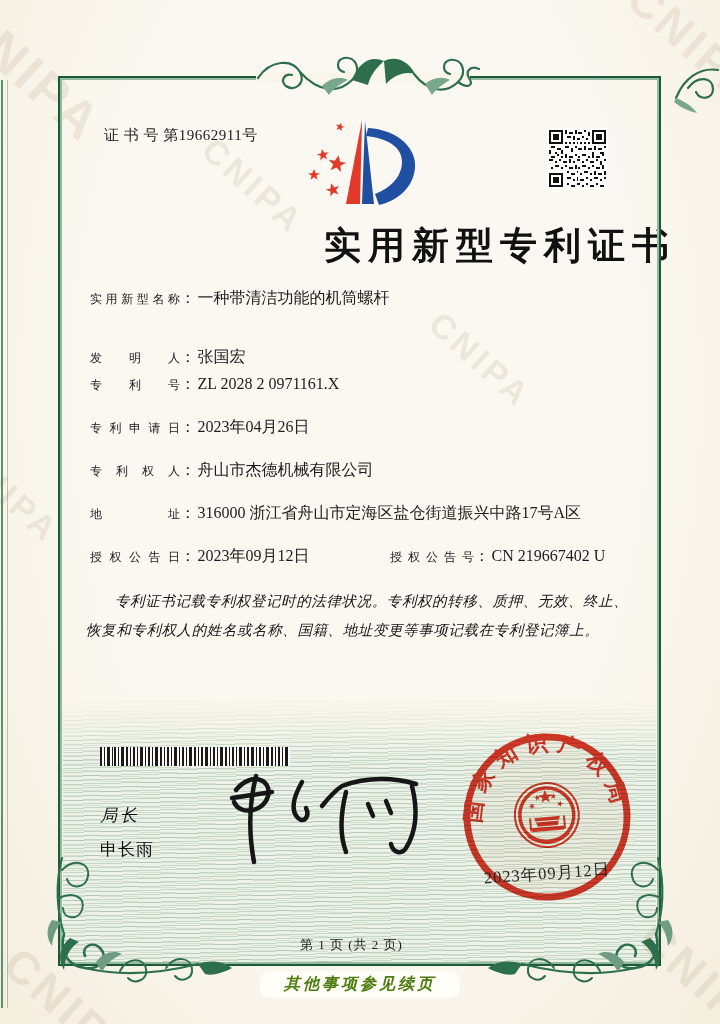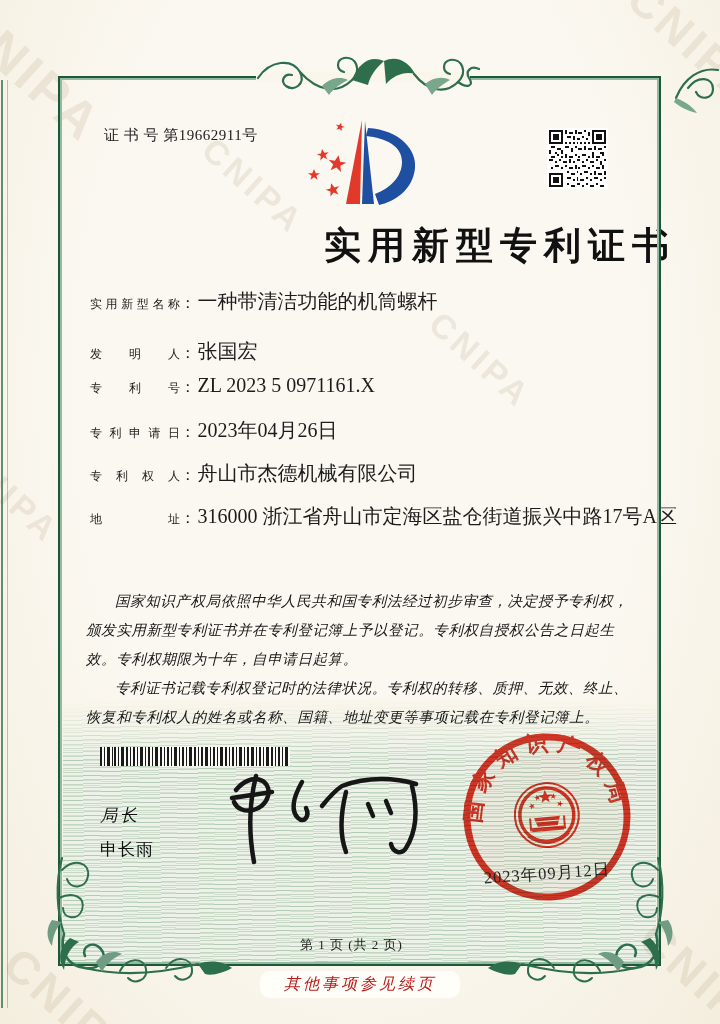--- a/index.html
+++ b/index.html
@@ -36,21 +36,21 @@
   .logo{position:absolute;left:296px;top:114px;z-index:2;}
   .qr{position:absolute;left:547px;top:128px;width:57px;height:57px;z-index:2;background:#fff;padding:2px;}
   .title{position:absolute;left:58px;top:221px;width:601px;z-index:2;text-align:right;
          font-size:37px;font-weight:bold;color:#111;letter-spacing:7px;padding-left:17px;}
 
   
   .frow{position:absolute;left:90px;width:562px;z-index:2;font-size:16px;color:#1c1c1c;white-space:nowrap;}
   .lbl{display:inline-block;width:90px;text-align:justify;text-align-last:justify;
        font-size:12px;vertical-align:baseline;}
   .cl{display:inline-block;margin-right:2px;font-size:15.5px;}
-  .val{font-size:20px;}
+  .val{font-size:16px;}
   .pair2{position:absolute;left:300px;top:0;}
   .pair2 .lbl{width:84px;}
 
   
   .paras{position:absolute;left:86px;top:587px;width:552px;z-index:2;color:#161616;
          font-size:14.5px;line-height:29px;letter-spacing:.6px;font-style:italic;}
   .paras p{margin:0;text-indent:2em;}
 
   
   .barcode{position:absolute;left:100px;top:747px;z-index:2;}
@@ -61,21 +61,21 @@
   .signature{position:absolute;left:210px;top:756px;z-index:3;}
 
   
   .seal{position:absolute;left:457px;top:727px;z-index:6;mix-blend-mode:multiply;opacity:.95;}
 
   
   .page-info{position:absolute;left:58px;top:936px;width:587px;z-index:2;text-align:center;
              font-size:13px;color:#222;letter-spacing:1px;}
   .cont-note{position:absolute;left:50%;top:971px;transform:translateX(-50%);z-index:6;
              background:#fffef8;border-radius:10px;padding:3px 24px;
-             font-size:16px;font-style:italic;color:#b91c1c;letter-spacing:3px;white-space:nowrap;}
+             font-size:16px;font-style:italic;color:#4d7c0f;letter-spacing:3px;white-space:nowrap;font-weight:bold;}
 
   .ornaments{position:absolute;left:0;top:0;z-index:7;pointer-events:none;}
 </style>
 </head>
 <body>
 
 <div class="page">
 
   <span class="wm" style="left:28px;top:72px;font-size:52px;">CNIPA</span>
   <span class="wm" style="left:694px;top:44px;font-size:46px;">CNIPA</span>
@@ -145,38 +145,43 @@
                M9,27h1v1h-1z M11,28h2v1h-2z M14,27h2v1h-2z M17,28h1v1h-1z M19,27h1v1h-1z
                M21,28h2v1h-2z M24,27h1v1h-1z M26,28h2v1h-2z"></path>
     </g>
   </svg>
 
   <div class="title">实用新型专利证书</div>
 
   <div class="frow" style="top:288px">
     <span class="lbl">实用新型名称</span><span class="cl">：</span><span class="val">一种带清洁功能的机筒螺杆</span>
   </div>
-  <div class="frow" style="top:338px">
+  <div class="frow" style="top:347px">
     <span class="lbl">发明人</span><span class="cl">：</span><span class="val">张国宏</span>
   </div>
   <div class="frow" style="top:374px">
-    <span class="lbl">专利号</span><span class="cl">：</span><span class="val">ZL 2023 5 0971161.X</span>
+    <span class="lbl">专利号</span><span class="cl">：</span><span class="val">ZL 2028 2 0971161.X</span>
   </div>
   <div class="frow" style="top:417px">
     <span class="lbl">专利申请日</span><span class="cl">：</span><span class="val">2023年04月26日</span>
   </div>
   <div class="frow" style="top:460px">
     <span class="lbl">专利权人</span><span class="cl">：</span><span class="val">舟山市杰德机械有限公司</span>
   </div>
   <div class="frow" style="top:503px">
     <span class="lbl">地址</span><span class="cl">：</span><span class="val">316000 浙江省舟山市定海区盐仓街道振兴中路17号A区</span>
   </div>
+  <div class="frow" style="top:546px">
+    <span class="lbl">授权公告日</span><span class="cl">：</span><span class="val">2023年09月12日</span>
+    <span class="pair2">
+      <span class="lbl">授权公告号</span><span class="cl">：</span><span class="val">CN 219667402 U</span>
+    </span>
+  </div>
 
   <div class="paras">
-    <p>国家知识产权局依照中华人民共和国专利法经过初步审查，决定授予专利权，颁发实用新型专利证书并在专利登记簿上予以登记。专利权自授权公告之日起生效。专利权期限为十年，自申请日起算。</p>
     <p>专利证书记载专利权登记时的法律状况。专利权的转移、质押、无效、终止、恢复和专利权人的姓名或名称、国籍、地址变更等事项记载在专利登记簿上。</p>
   </div>
 
   <svg class="barcode" width="190" height="19" viewBox="0 0 190 19">
     <rect width="190" height="19" fill="#fbfaf6"></rect>
     <path fill="#1a1a1a" d="M0,0h2v19h-2z M4,0h1v19h-1z M7,0h3v19h-3z M12,0h1v19h-1z M14,0h2v19h-2z M18,0h1v19h-1z
       M21,0h3v19h-3z M26,0h2v19h-2z M30,0h1v19h-1z M33,0h2v19h-2z M37,0h1v19h-1z M40,0h3v19h-3z M45,0h1v19h-1z
       M48,0h2v19h-2z M52,0h1v19h-1z M55,0h3v19h-3z M60,0h2v19h-2z M64,0h1v19h-1z M67,0h2v19h-2z M71,0h1v19h-1z
       M74,0h3v19h-3z M79,0h1v19h-1z M82,0h2v19h-2z M86,0h1v19h-1z M89,0h3v19h-3z M94,0h2v19h-2z M98,0h1v19h-1z
       M101,0h2v19h-2z M105,0h3v19h-3z M110,0h1v19h-1z M113,0h2v19h-2z M117,0h1v19h-1z M120,0h3v19h-3z

